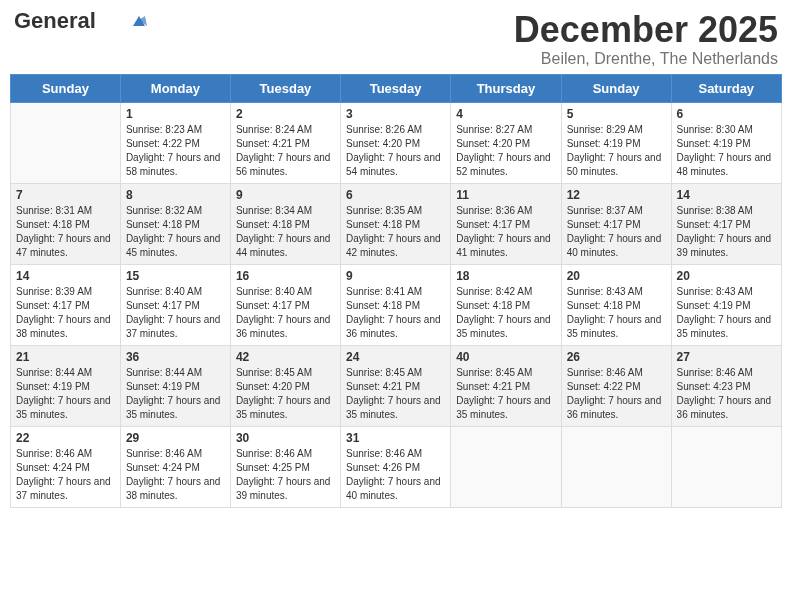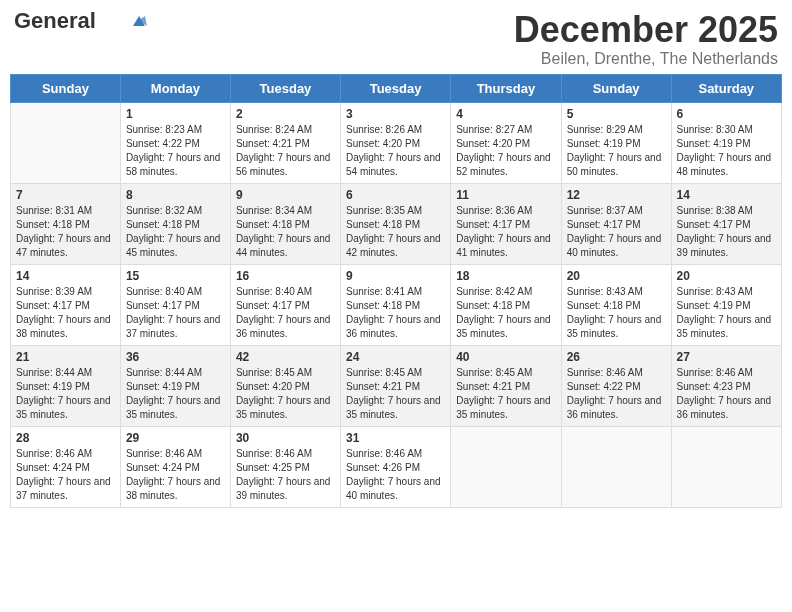--- a/index.html
+++ b/index.html
@@ -222,21 +222,21 @@
           <span class="day-num">26</span>
           <div class="cell-content">Sunrise: 8:46 AM<br>Sunset: 4:22 PM<br>Daylight: 7 hours and 36 minutes.</div>
         </td>
         <td>
           <span class="day-num">27</span>
           <div class="cell-content">Sunrise: 8:46 AM<br>Sunset: 4:23 PM<br>Daylight: 7 hours and 36 minutes.</div>
         </td>
       </tr>
       <tr>
         <td>
-          <span class="day-num">28</span>
+          <span class="day-num">22</span>
           <div class="cell-content">Sunrise: 8:46 AM<br>Sunset: 4:24 PM<br>Daylight: 7 hours and 37 minutes.</div>
         </td>
         <td>
           <span class="day-num">29</span>
           <div class="cell-content">Sunrise: 8:46 AM<br>Sunset: 4:24 PM<br>Daylight: 7 hours and 38 minutes.</div>
         </td>
         <td>
           <span class="day-num">30</span>
           <div class="cell-content">Sunrise: 8:46 AM<br>Sunset: 4:25 PM<br>Daylight: 7 hours and 39 minutes.</div>
         </td>

